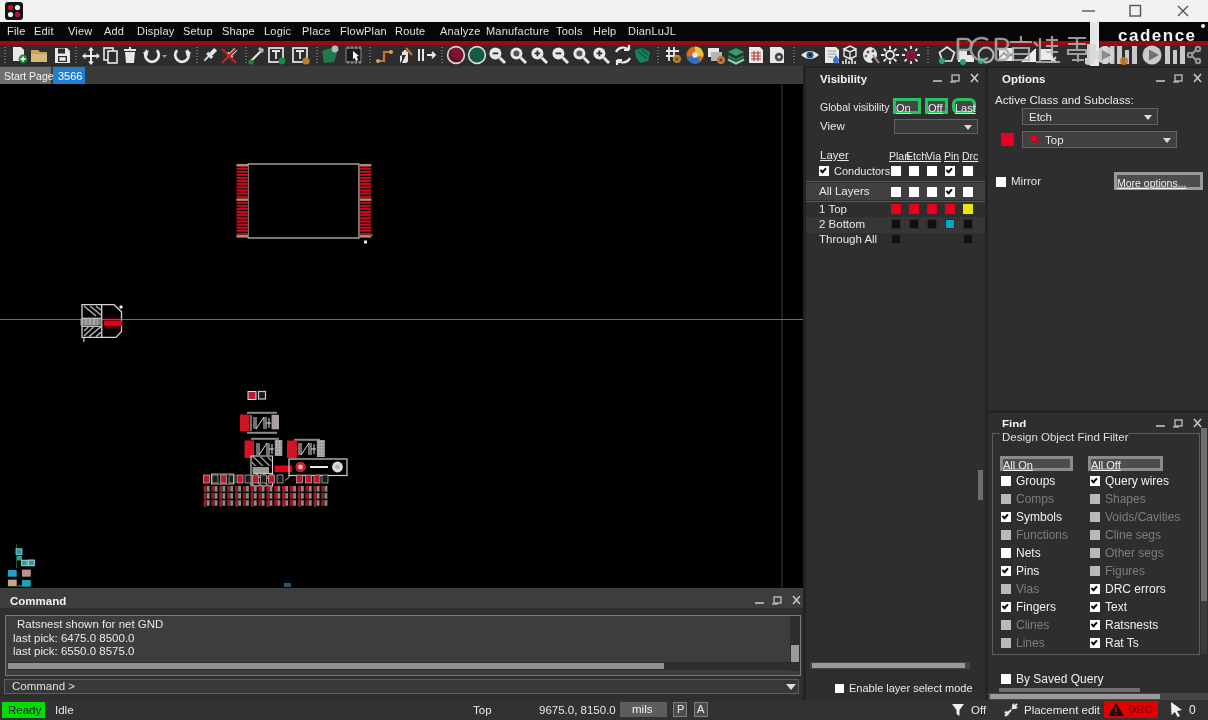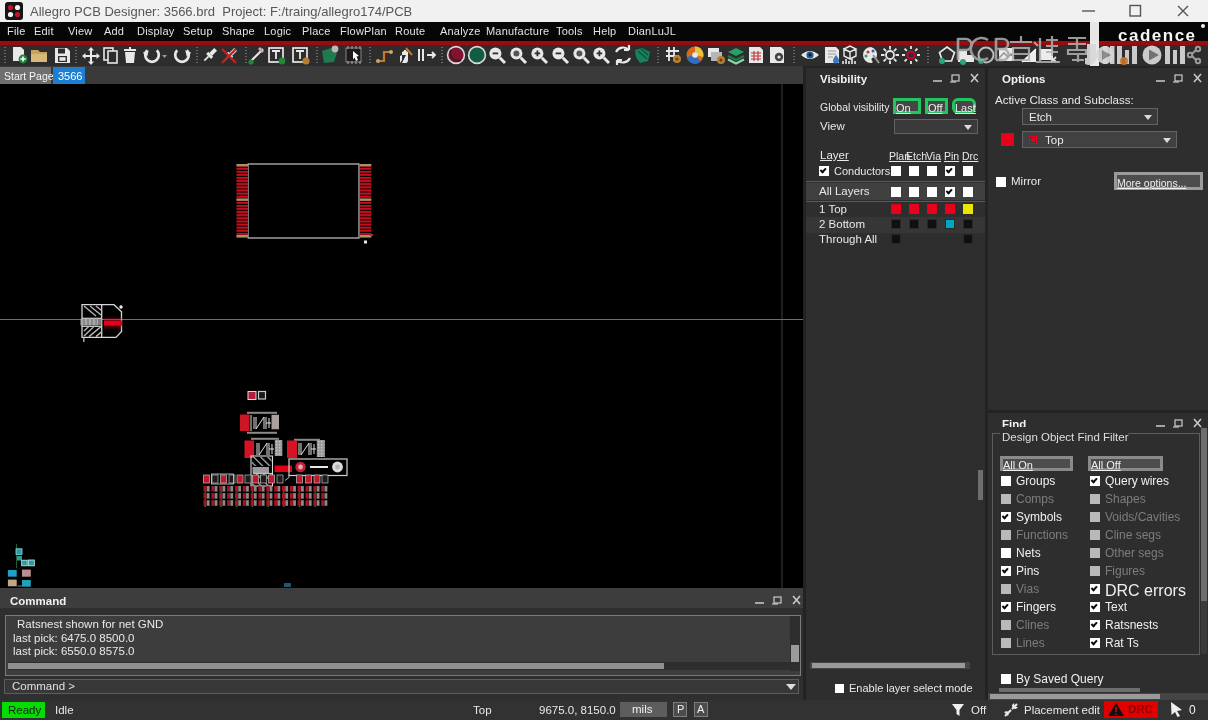--- a/index.html
+++ b/index.html
@@ -21,21 +21,20 @@
 <div id="page">
 
 <div class="abs" style="left:0;top:0;width:1208px;height:22px;background:#f1f1f1;"></div>
 <svg class="abs" style="left:5px;top:2px;" width="19" height="19" viewBox="0 0 19 19">
  <rect x="0" y="0" width="18" height="18" rx="3" fill="#151515"></rect>
  <circle cx="5.5" cy="5.5" r="2.6" fill="#c8102e"></circle>
  <circle cx="12.5" cy="5.5" r="2.6" fill="#f2f2f2"></circle>
  <circle cx="5.5" cy="12.5" r="2.6" fill="#f2f2f2"></circle>
  <circle cx="12.5" cy="12.5" r="2.6" fill="#c8102e"></circle>
 </svg>
-<div class="t" style="left:30px;top:4px;font-size:13px;color:#575757;">Allegro PCB Designer: 3566.brd&nbsp; Project: F:/traing/allegro174/PCB</div>
 <svg class="abs" style="left:1075px;top:0;" width="130" height="22" viewBox="0 0 130 22">
  <line x1="7" y1="11" x2="20" y2="11" stroke="#555" stroke-width="1.4"></line>
  <rect x="55" y="5.5" width="10.5" height="10.5" fill="none" stroke="#555" stroke-width="1.4"></rect>
  <path d="M103 6 L113 16 M113 6 L103 16" stroke="#555" stroke-width="1.4"></path>
 </svg>
 <div class="abs" style="left:0;top:22px;width:1208px;height:19px;background:#060606;"></div>
 <div class="t" style="left:7px;top:25px;font-size:11px;color:#e2e2e2;letter-spacing:0.2px;">File</div>
 <div class="t" style="left:34px;top:25px;font-size:11px;color:#e2e2e2;letter-spacing:0.2px;">Edit</div>
 <div class="t" style="left:68px;top:25px;font-size:11px;color:#e2e2e2;letter-spacing:0.2px;">View</div>
 <div class="t" style="left:104px;top:25px;font-size:11px;color:#e2e2e2;letter-spacing:0.2px;">Add</div>
@@ -682,21 +681,21 @@
     <div class="t" style="left:1105px;top:510px;font-size:12px;color:#7d7d7d;">Voids/Cavities</div>
 <div class="cb dis" style="left:1090px;top:530px;"></div>
     <div class="t" style="left:1105px;top:528px;font-size:12px;color:#7d7d7d;">Cline segs</div>
 <div class="cb dis" style="left:1090px;top:548px;"></div>
     <div class="t" style="left:1105px;top:546px;font-size:12px;color:#7d7d7d;">Other segs</div>
 <div class="cb dis" style="left:1090px;top:566px;"></div>
     <div class="t" style="left:1105px;top:564px;font-size:12px;color:#7d7d7d;">Figures</div>
 <div class="cb" style="left:1090px;top:584px;">
       <div class="k"></div>
     </div>
-    <div class="t" style="left:1105px;top:582px;font-size:16px;color:#f0f0f0;">DRC errors</div>
+    <div class="t" style="left:1105px;top:582px;font-size:12px;color:#f0f0f0;">DRC errors</div>
 <div class="cb" style="left:1090px;top:602px;">
       <div class="k"></div>
     </div>
     <div class="t" style="left:1105px;top:600px;font-size:12px;color:#f0f0f0;">Text</div>
 <div class="cb" style="left:1090px;top:620px;">
       <div class="k"></div>
     </div>
     <div class="t" style="left:1105px;top:618px;font-size:12px;color:#f0f0f0;">Ratsnests</div>
 <div class="cb" style="left:1090px;top:638px;">
       <div class="k"></div>

